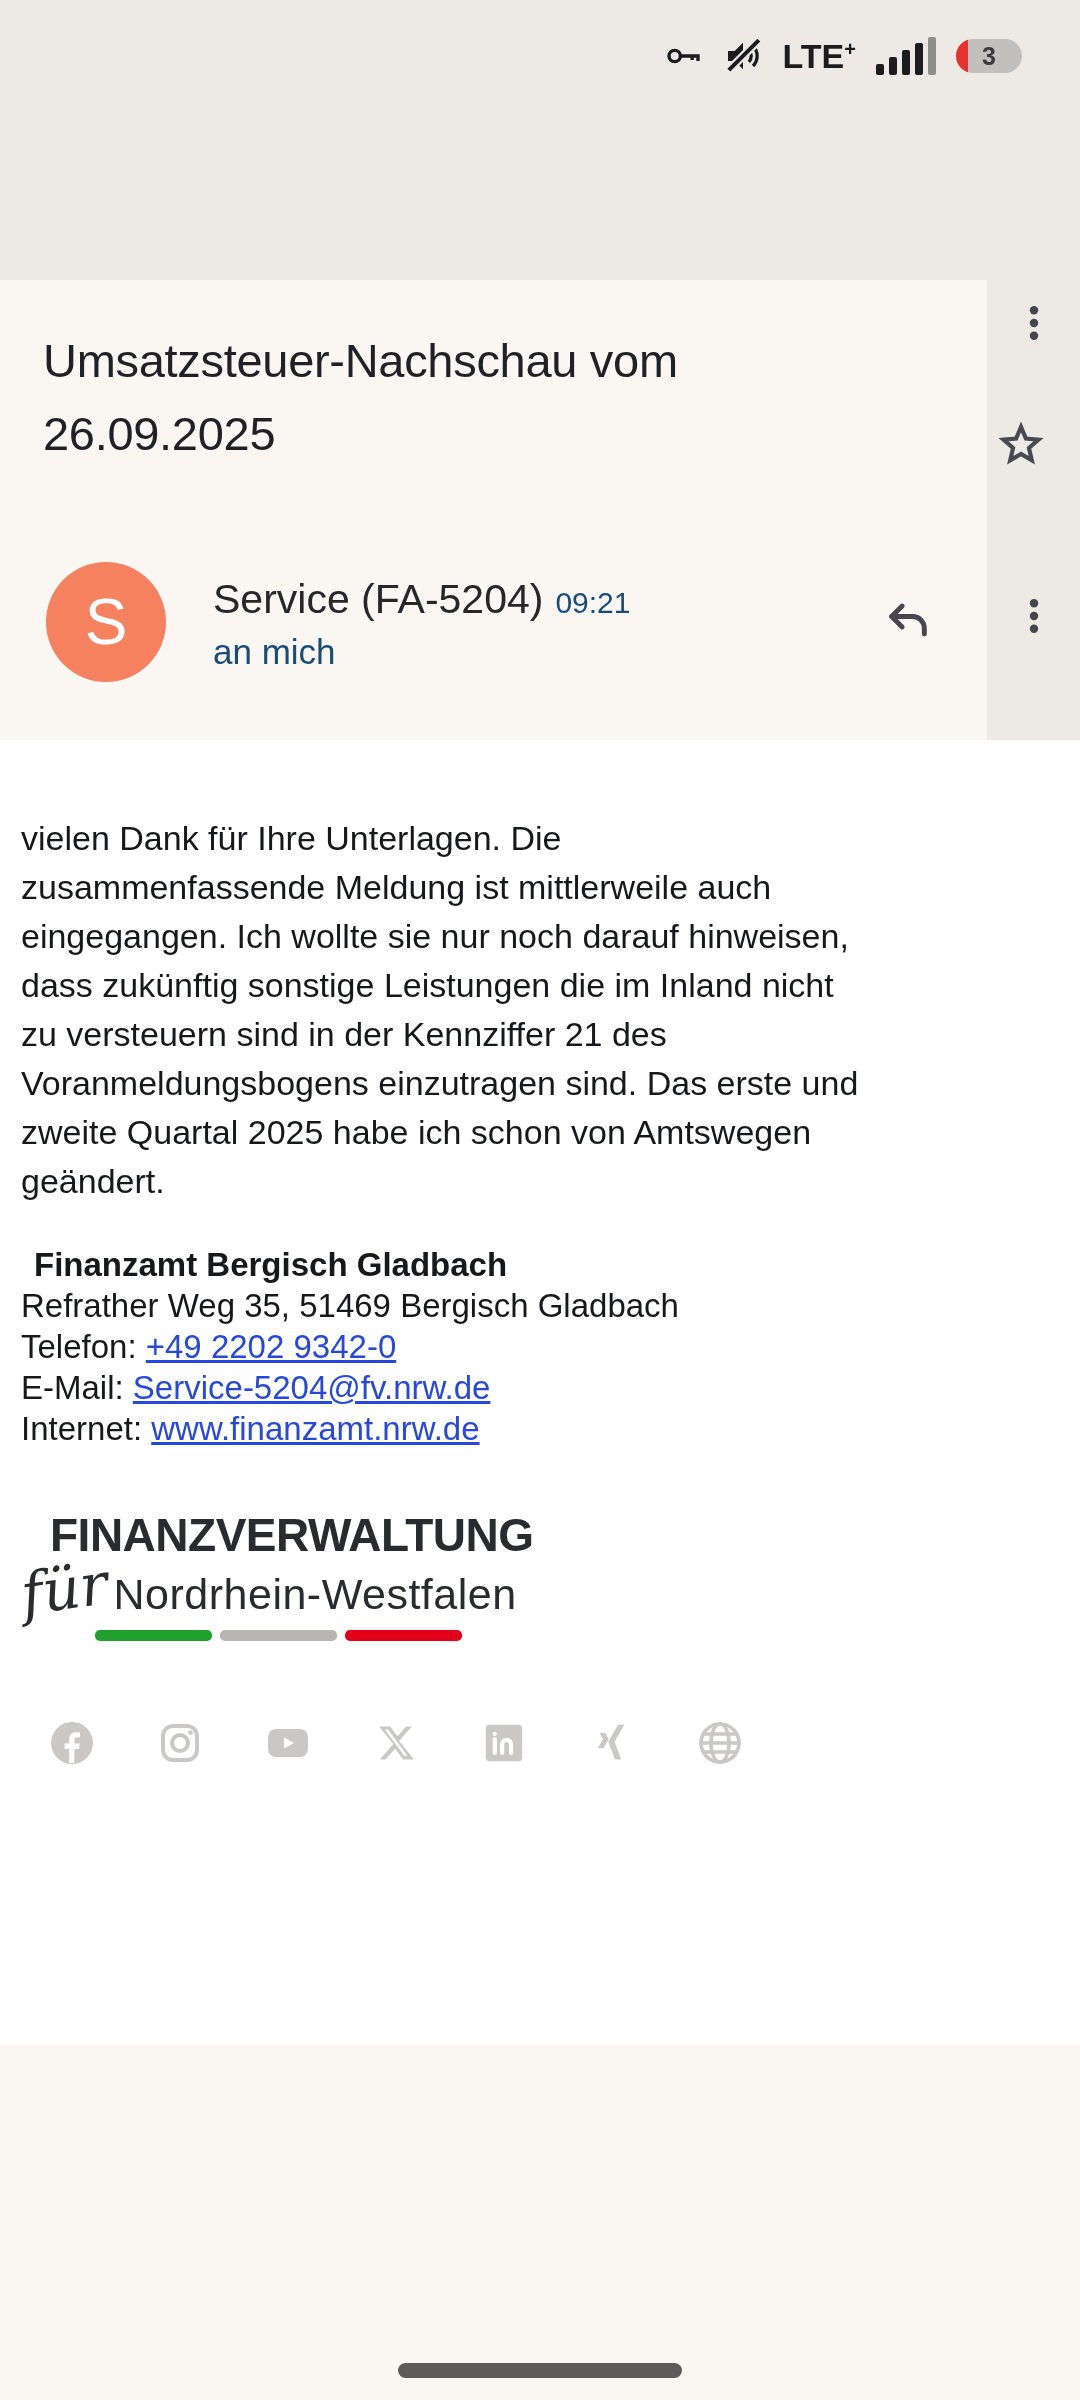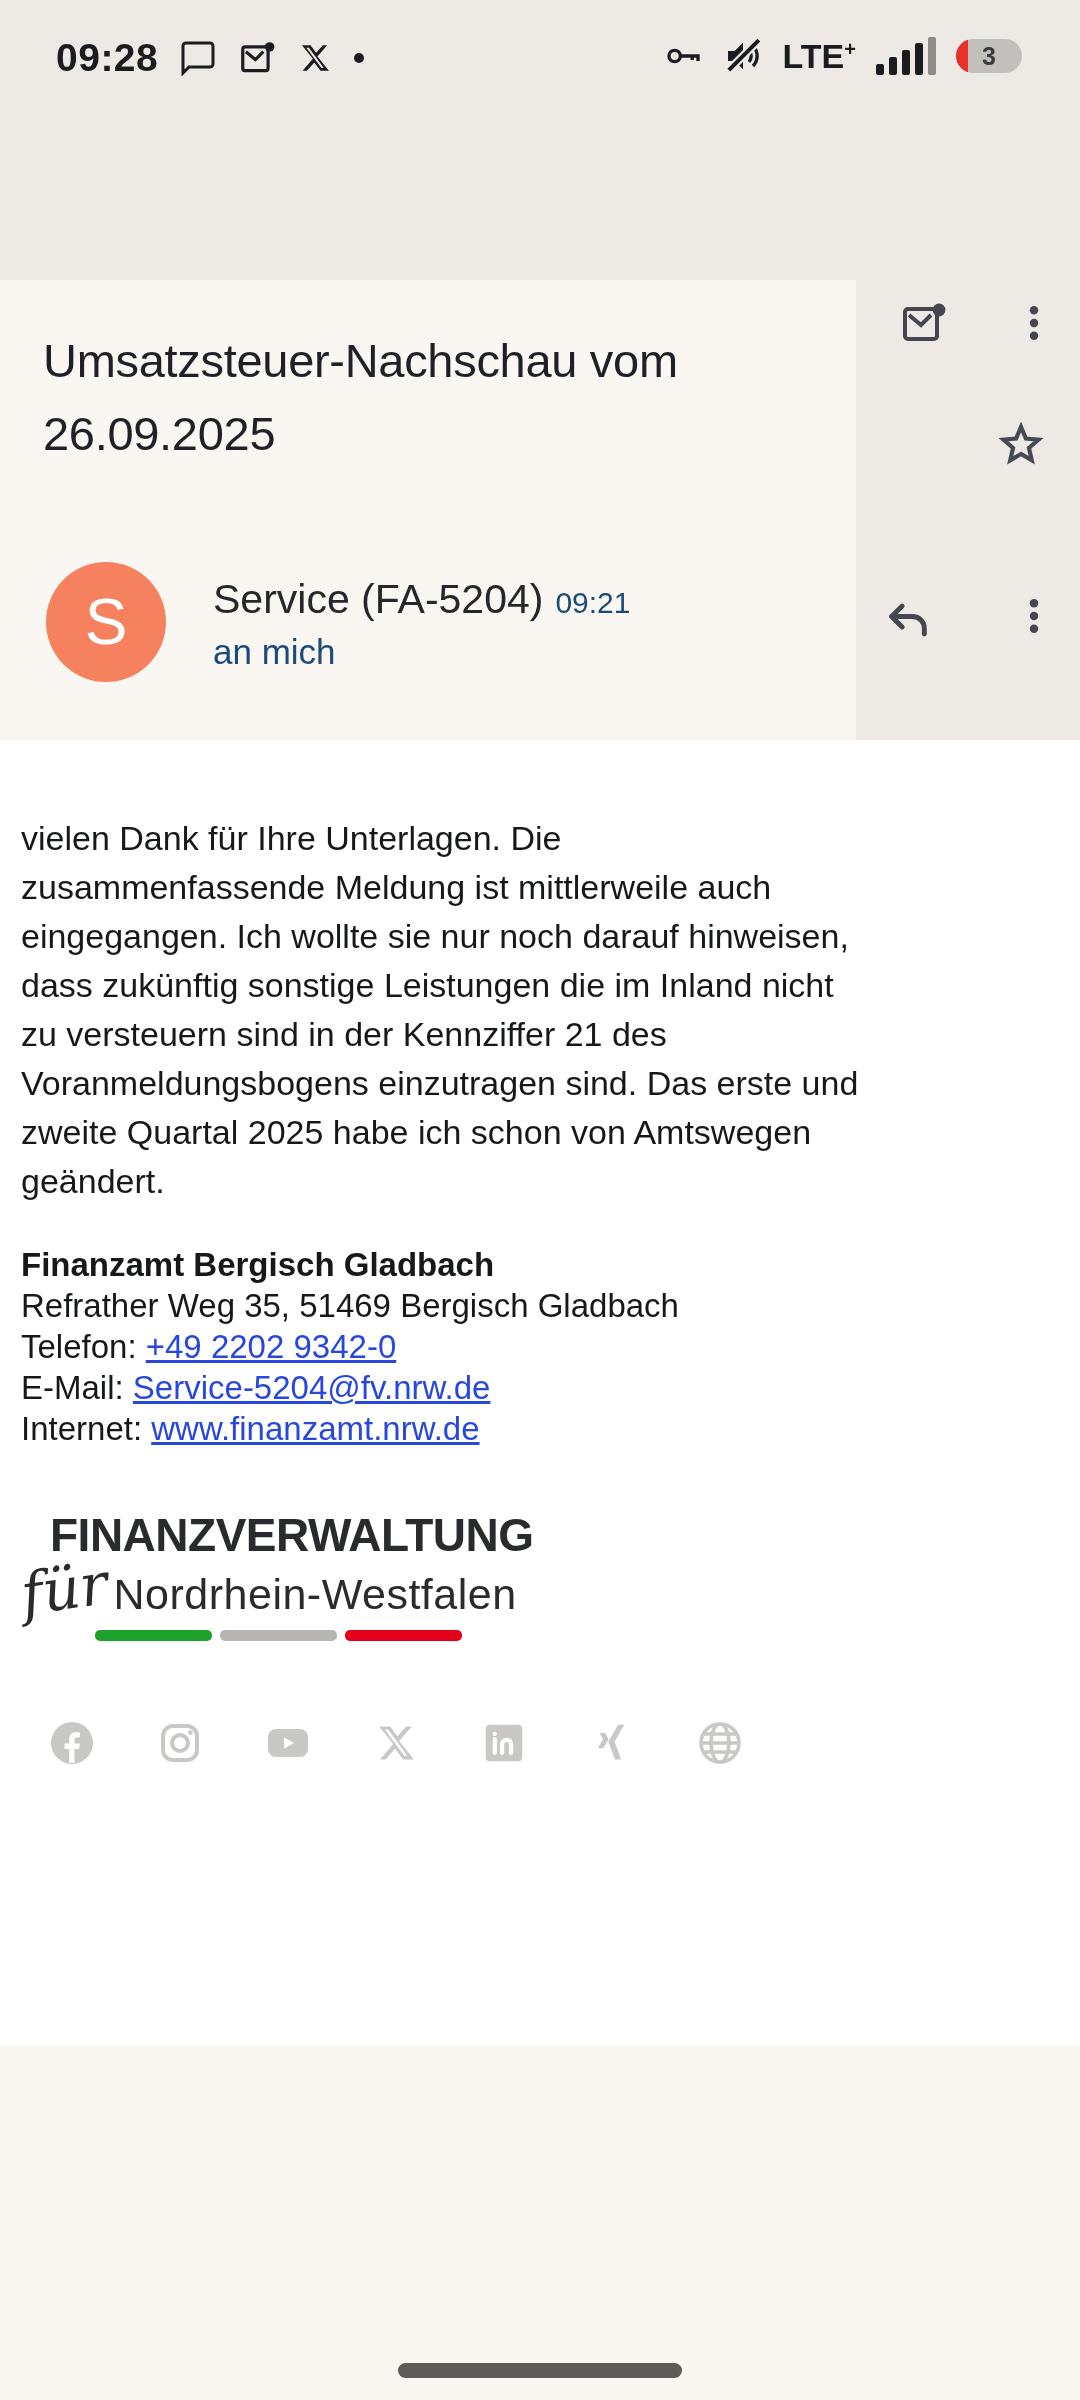--- a/index.html
+++ b/index.html
@@ -33,40 +33,40 @@
 
   
   .appbar { position:absolute; top:105px; left:0; width:1080px; height:175px; background:#EDEAE5; }
   .appbar .icon-btn { position:absolute; top:192px; width:52px; height:52px; display:flex; align-items:center; justify-content:center; color:#46464F; }
   .btn-back { left:52px; }
   .btn-trash { left:768px; }
   .btn-unread { left:897px; }
   .btn-more-top { left:1008px; }
 
   
-  .header-card { position:absolute; top:280px; left:0; width:856px; height:460px; background:#FAF7F3; }
+  .header-card { position:absolute; top:280px; left:0; width:987px; height:460px; background:#FAF7F3; }
   .subject { position:absolute; top:44px; left:43px; width:880px; font-size:47px; line-height:73px; color:#1F2126; letter-spacing:-.3px; white-space:pre-line; }
   .star-btn { position:absolute; top:138px; left:996px; width:52px; height:52px; color:#474A52; }
   .avatar { position:absolute; top:282px; left:46px; width:120px; height:120px; border-radius:50%; background:#F5815F; display:flex; align-items:center; justify-content:center; }
   .avatar span { color:#FFFFFF; font-size:64px; font-weight:400; }
   .sender-line { position:absolute; top:296px; left:213px; display:flex; align-items:baseline; gap:12px; }
   .sender-name { font-size:41px; color:#26272B; }
   .sender-time { font-size:30px; color:#1B4B77; }
   .sender-to { position:absolute; top:352px; left:213px; font-size:35px; color:#1B4B77; }
   .btn-reply { position:absolute; top:312px; left:880px; width:56px; height:56px; color:#46464F; }
   .btn-more-msg { position:absolute; top:314px; left:1012px; width:52px; height:52px; color:#46464F; }
 
   
   .email-body { position:absolute; top:740px; left:0; width:1080px; height:1305px; background:#FFFFFF; padding:16px 24px 0 21px; overflow:hidden; }
   .msg-text { font-size:34px; line-height:49px; color:#17181B; white-space:pre-line; }
   .msg-para { margin-top:58px; }
   .msg-closing { margin-top:100px; }
   .msg-signer { font-weight:700; }
   .contact { margin-top:38px; font-size:33px; line-height:41px; color:#17181B; }
-  .contact .org { font-weight:700; }
+  .contact .org { font-weight:700;margin-left:13px; }
   .link { color:#2847DC; text-decoration:underline; cursor:pointer; }
 
   
   .nrw-logo { margin-top:60px; }
   .nrw-title { margin-left:29px; font-size:46px; font-weight:700; letter-spacing:-.5px; color:#2A2B2E; line-height:52px; }
   .nrw-sub { display:flex; align-items:baseline; margin-top:2px; line-height:52px; }
   .nrw-script { font-family:"DejaVu Serif",serif; font-style:italic; font-size:58px; color:#2A2B2E; transform:rotate(-8deg); display:inline-block; margin-right:6px; }
   .nrw-region { font-size:43px; color:#2A2B2E; letter-spacing:.5px; }
   .nrw-bars { display:flex; gap:8px; margin-left:74px; margin-top:10px; }
   .nrw-bars i { display:block; width:117px; height:11px; border-radius:5px; }
@@ -81,41 +81,20 @@
   .gesture-pill { position:absolute; left:398px; top:318px; width:284px; height:15px; border-radius:8px; background:#5E5B58; }
 
   svg { display:block; }
 </style>
 </head>
 <body>
 
 <div class="screen">
 
   <div class="statusbar">
-    <div class="status-left">
-      <span class="status-time">09:28</span>
-      <span class="sicon">
-        <svg width="36" height="36" viewBox="0 0 24 24" fill="none" stroke="#1B1C20" stroke-width="2">
-            <path d="M20 2H4c-1.1 0-2 .9-2 2v18l4-4h14c1.1 0 2-.9 2-2V4c0-1.1-.9-2-2-2z"></path>
-          </svg>
-      </span>
-      <span class="sicon">
-        <svg width="38" height="38" viewBox="0 0 24 24" fill="none" stroke="#1B1C20" stroke-width="2">
-            <rect x="3" y="5" width="16" height="15" rx="1.5"></rect>
-            <path d="M5 8l6 5 5-5"></path>
-            <circle cx="20" cy="5" r="3" fill="#1B1C20" stroke="none"></circle>
-          </svg>
-      </span>
-      <span class="sicon">
-        <svg width="34" height="34" viewBox="0 0 24 24" fill="#1B1C20">
-            <path d="M17.5 3h3.1l-6.9 7.9L21.8 21h-5.9l-4.4-5.8L6.3 21H3.2l7.3-8.4L2.8 3h6l4 5.3L17.5 3zm-1 16h1.7L7.7 4.7H5.9L16.5 19z"></path>
-          </svg>
-      </span>
-      <span class="dot-ind"></span>
-    </div>
     <div class="status-right">
       <span class="sicon">
         <svg width="40" height="40" viewBox="0 0 24 24" fill="none" stroke="#1B1C20" stroke-width="2">
             <circle cx="7" cy="12" r="3.4"></circle>
             <path d="M10.5 12H21v3M17.5 12v2.4"></path>
           </svg>
       </span>
       <span class="sicon">
         <svg width="40" height="40" viewBox="0 0 24 24" fill="#1B1C20">
             <path d="M3 9v6h4l5 5V4L7 9H3z"></path>

